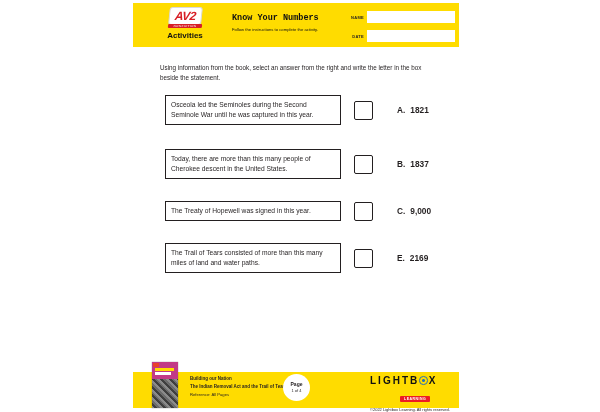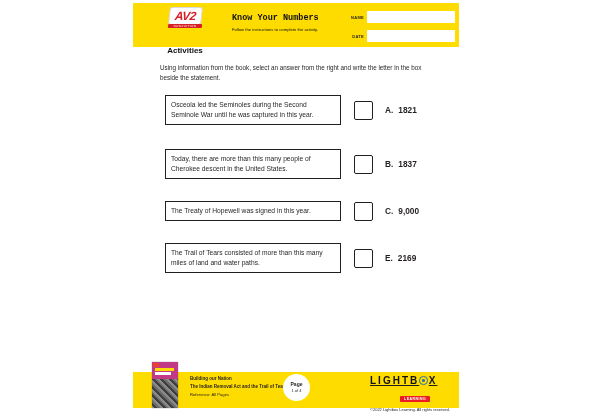--- a/index.html
+++ b/index.html
@@ -11,21 +11,21 @@
   .header{position:absolute;left:133px;top:3px;width:326px;height:44px;
           background:var(--header-yellow,#FFDC00);}
   .logo-group{position:absolute;left:24px;top:3px;width:56px;text-align:center;}
   .av2-badge{display:inline-block;background:#fff;border:1px solid #d9d9d9;border-radius:3px;
              padding:0 5px 1px 5px;transform:skewX(-6deg);line-height:13px;}
   .av2-text{font-size:12px;font-weight:900;font-style:italic;color:var(--brand-red,#D71F26);
             letter-spacing:-0.5px;}
   .av2-sub{display:block;margin:-1px auto 0 auto;width:34px;background:var(--brand-red,#D71F26);
            color:#fff;font-size:3px;line-height:4px;letter-spacing:.4px;transform:skewX(-6deg);
            border-radius:1px;}
-  .activities{margin-top:18px;font-size:8px;font-weight:800;color:#111;}
+  .activities{margin-top:3px;font-size:8px;font-weight:800;color:#111;}
   .title-group{position:absolute;left:99px;top:10px;width:140px;}
   .hdr-title{font-size:8.5px;font-weight:800;color:#111;font-family:Liberation Mono, monospace;}
   .hdr-subtitle{margin-top:3.5px;font-size:4.2px;color:#111;}
   .fields-group{position:absolute;right:4px;top:8px;width:108px;}
   .field-row{display:flex;align-items:center;margin-bottom:7px;}
   .field-label{width:17px;font-size:4px;font-weight:700;text-align:right;margin-right:3px;
                letter-spacing:.3px;color:#231F20;}
   .field-input{flex:1;height:12px;background:#fff;border:none;outline:none;
                font-size:6px;padding:0 2px;font-family:"Liberation Sans",sans-serif;}
 
@@ -39,21 +39,21 @@
   .q-row:nth-of-type(1){top:95px}
   .q-row:nth-of-type(2){top:149px}
   .q-row:nth-of-type(3){top:201px}
   .q-row:nth-of-type(4){top:243px}
   .q-row:nth-of-type(5){top:305px}
   .statement-box{box-sizing:border-box;width:176px;border:1px solid #231F20;
                  padding:4px 5px;background:#fff;}
   .statement-text{font-size:6.7px;line-height:10px;white-space:pre;display:block;}
   .answer-write-box{box-sizing:border-box;width:19px;height:19px;border:1.5px solid #231F20;
                     border-radius:2px;margin-left:13px;background:#fff;flex:none;}
-  .answer-option{margin-left:12px;font-weight:800;font-size:8.3px;white-space:nowrap;}
+  .answer-option{margin-left:24px;font-weight:800;font-size:8.3px;white-space:nowrap;}
   .answer-option .opt-value{margin-left:5px;}
 
   
   .footer{position:absolute;left:133px;top:372px;width:326px;height:36px;
           background:var(--header-yellow,#FFDC00);}
   .cover{position:absolute;left:19px;top:-10px;width:26px;height:46px;background:#fff;
          box-shadow:0 0 1px rgba(0,0,0,.5);}
   .cover-top{position:relative;height:17px;background:#C23A86;}
   .cover-corner{position:absolute;left:1px;top:1px;width:6px;height:4px;background:#E8412C;}
   .cover-line1{position:absolute;left:3px;top:6px;width:19px;height:2.5px;background:#FFDC00;}
@@ -62,21 +62,21 @@
     background:repeating-linear-gradient(45deg,#8a8a8a 0 2px,#3f3f3f 2px 4px,#6b6b6b 4px 6px);}
   .book-info{position:absolute;left:57px;top:4px;}
   .book-series{font-size:4.5px;font-weight:800;}
   .book-title{font-size:4.5px;font-weight:800;margin-top:3px;}
   .book-ref{font-size:4.2px;margin-top:3px;}
   .page-circle{position:absolute;left:150px;top:2px;width:27px;height:27px;border-radius:50%;
                background:#fff;display:flex;flex-direction:column;align-items:center;
                justify-content:center;}
   .page-label{font-size:5px;font-weight:800;line-height:5px;}
   .page-number{font-size:4px;line-height:5px;margin-top:1px;}
-  .brand-block{position:absolute;left:237px;top:3px;width:86px;text-decoration:underline;}
+  .brand-block{position:absolute;left:237px;top:3px;width:86px;}
   .lightbox-logo{font-size:10px;font-weight:800;letter-spacing:2px;color:#111;
                  display:flex;align-items:center;}
   .o-icon{display:inline-block;width:6.5px;height:6.5px;border:1.6px solid var(--lightbox-blue,#2A6FB5);
           border-radius:50%;margin:0 1px 0 0;
           background:radial-gradient(circle,var(--lightbox-blue,#2A6FB5) 26%,transparent 32%);}
   .learning-badge{display:inline-block;margin:1px 0 0 30px;background:var(--learning-red,#EC1C24);
                   color:#fff;font-size:3.5px;font-weight:800;letter-spacing:.5px;
                   padding:1px 4px;border-radius:1px;}
   .footer-copy{font-size:4px;margin-top:2.5px;}
 </style>

